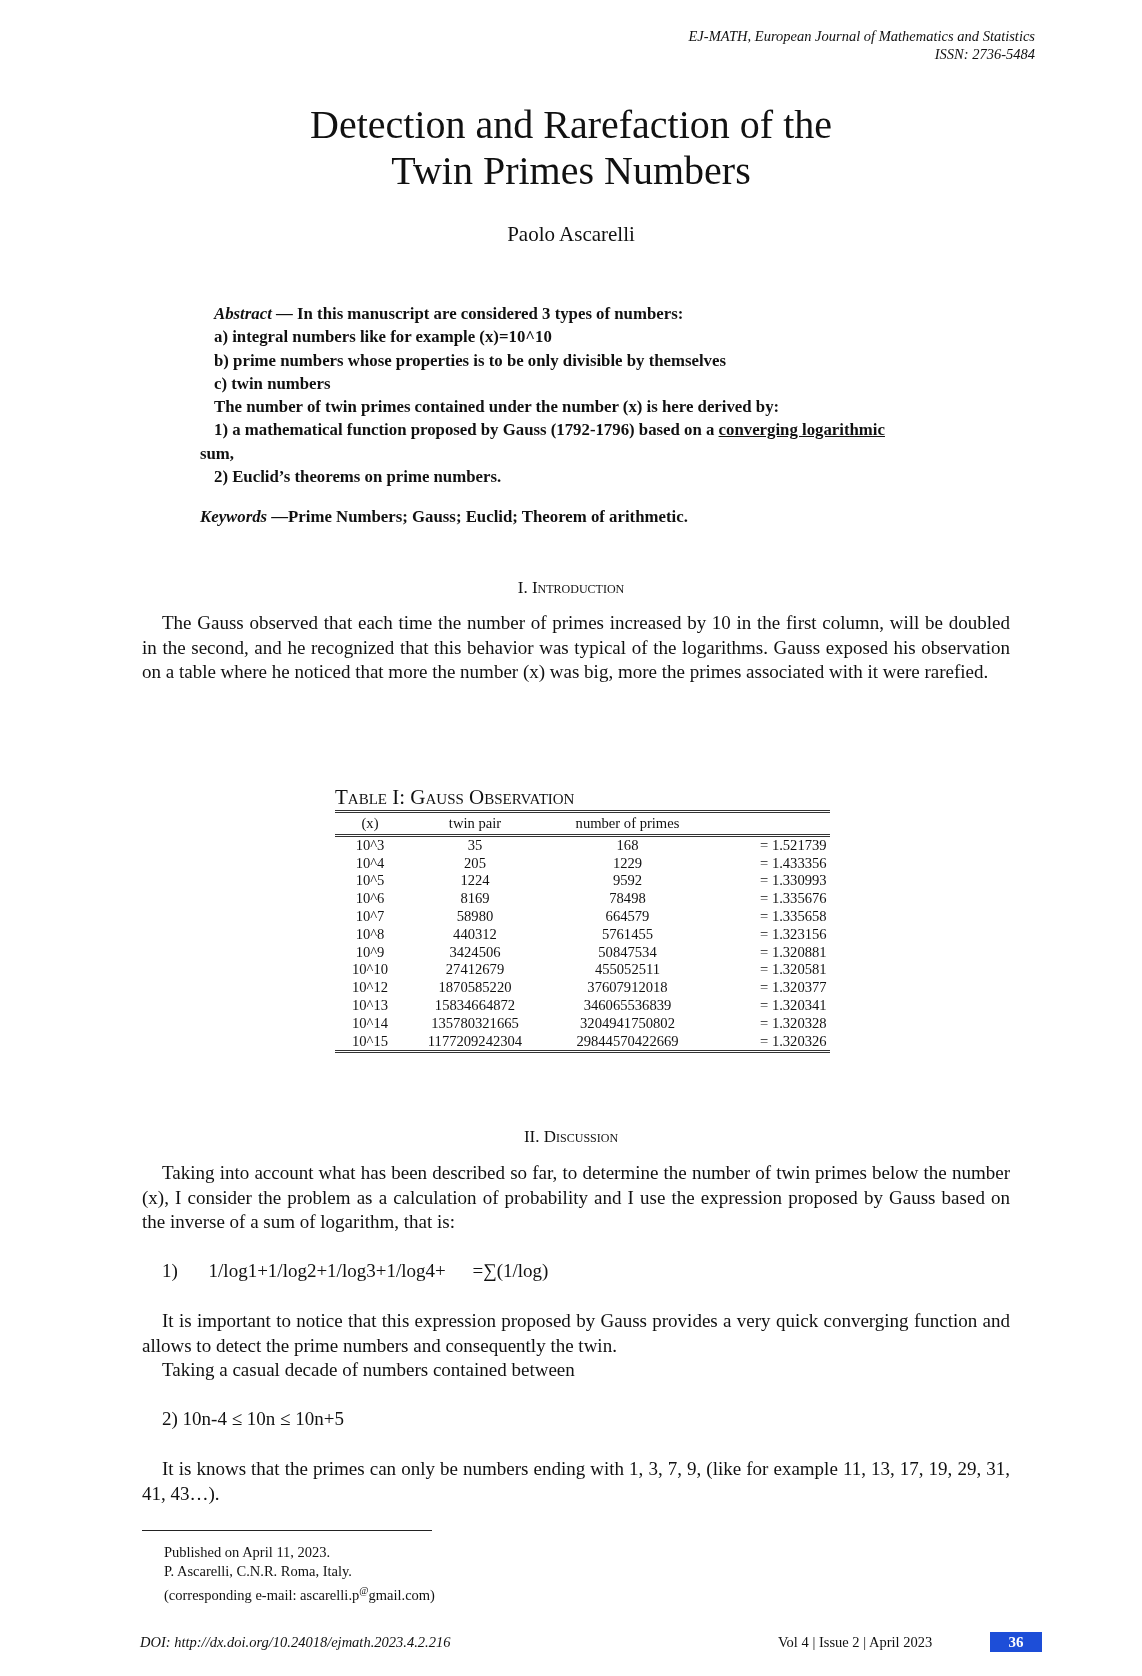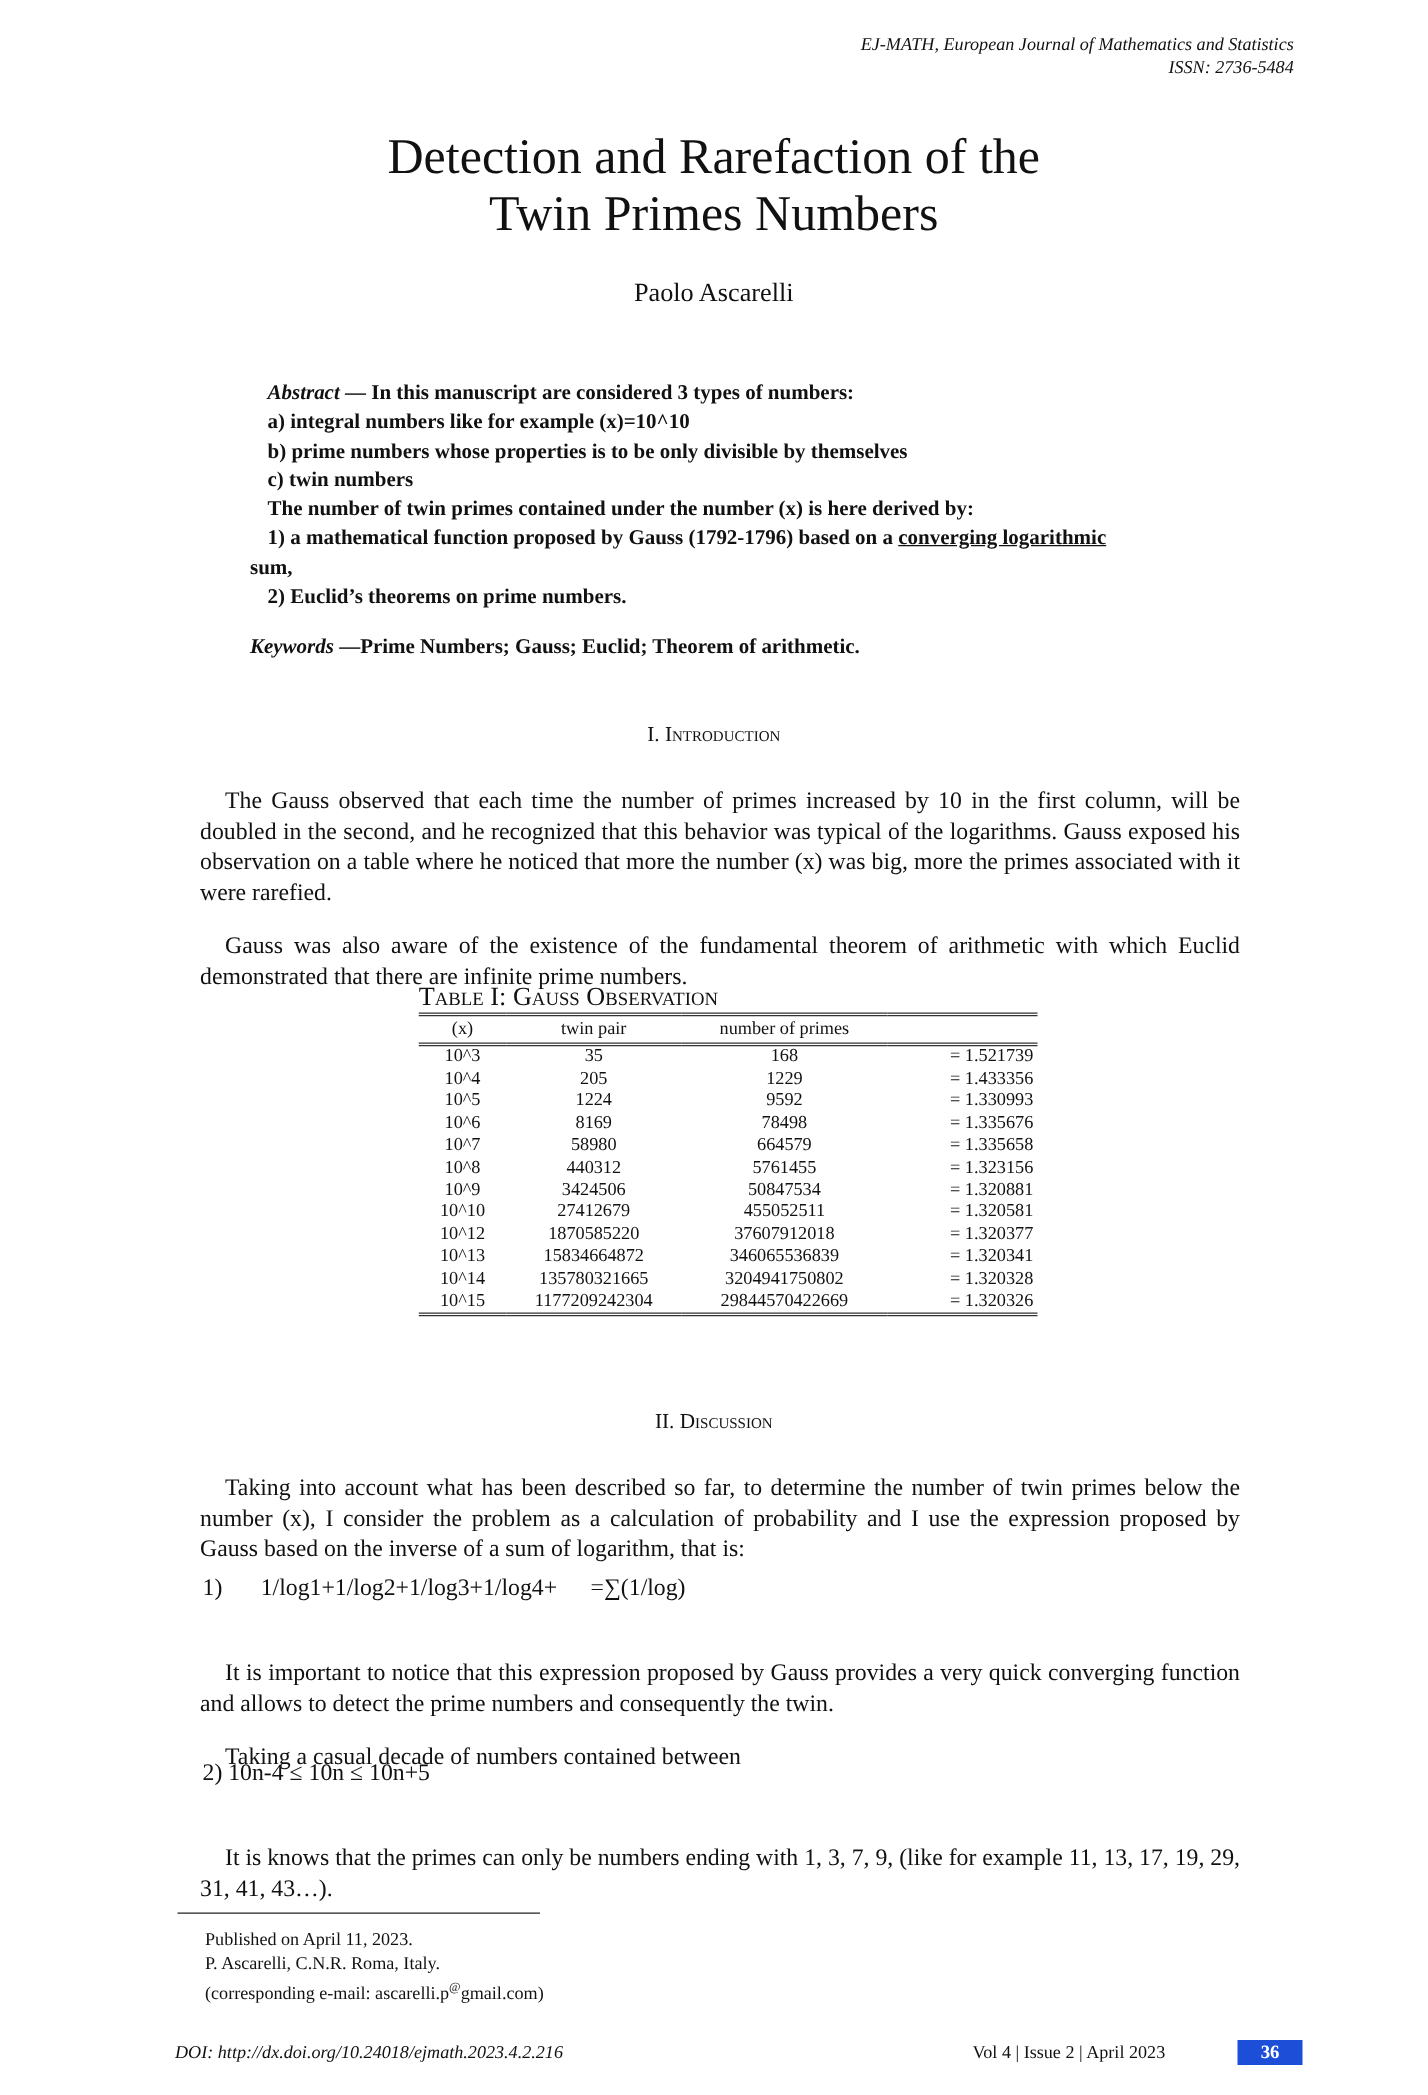--- a/index.html
+++ b/index.html
@@ -13,21 +13,21 @@
   .author { left: 0; width: 1142px; text-align: center; font-size: 21px; }
   .abstract { left: 200px; width: 760px; font-size: 16.8px; font-weight: bold; line-height: 23.3px; }
   .abstract .line { white-space: nowrap; }
   .abstract .ind { padding-left: 14px; }
   .abstract i { font-style: italic; }
   .abstract u { text-decoration: underline; }
   .kw { left: 200px; font-size: 16.8px; font-weight: bold; white-space: nowrap; }
   .kw i { font-style: italic; }
   .sec { left: 0; width: 1142px; text-align: center; font-size: 17px; font-variant: small-caps; }
   .para { left: 142px; width: 868px; font-size: 19px; line-height: 24.5px; text-align: justify; }
-  .para p { margin: 18px; text-indent: 20px; }
+  .para p { margin: 0; text-indent: 20px; }
   .eq { font-size: 19px; white-space: nowrap; }
   .caption { left: 335px; width: 495px; text-align: left; font-size: 21px; font-variant: small-caps; }
   table.tbl {
     position: absolute; left: 335px; top: 810px; width: 495px;
     border-collapse: collapse; font-size: 14.6px; line-height: 17.8px;
   }
   table.tbl thead tr { border-top: 3px double #333; border-bottom: 3px double #333; }
   table.tbl tbody tr:last-child { border-bottom: 3px double #333; }
   table.tbl td, table.tbl th { font-weight: normal; padding: 0; text-align: center; }
   table.tbl th { padding-top: 2px; padding-bottom: 1px; }
@@ -64,21 +64,20 @@
   <div class="line ind"><span>1) a mathematical function proposed by Gauss (1792-1796) based on a </span><u>converging logarithmic</u></div>
   <div class="line">sum,</div>
   <div class="line ind">2) Euclid’s theorems on prime numbers.</div>
 </div>
 
 <div class="abs kw" style="top:507px;"><i>Keywords</i><span> —Prime Numbers; Gauss; Euclid; Theorem of arithmetic.</span></div>
 
 <div class="abs sec" style="top:578px;">I.  Introduction</div>
 <div class="abs para" style="top:611px;">
   <p>The Gauss observed that each time the number of primes increased by 10 in the first column, will be doubled in the second, and he recognized that this behavior was typical of the logarithms. Gauss exposed his observation on a table where he noticed that more the number (x) was big, more the primes associated with it were rarefied.</p>
-  <p>Gauss was also aware of the existence of the fundamental theorem of arithmetic with which Euclid demonstrated that there are infinite prime numbers.</p>
 </div>
 
 <div class="abs caption" style="top:785px;">Table I: Gauss Observation</div>
 <table class="tbl">
   <thead>
     <tr>
       <th style="width:70px">(x)</th>
       <th style="width:140px">twin pair</th>
       <th style="width:165px">number of primes</th>
       <th class="c4"></th>

